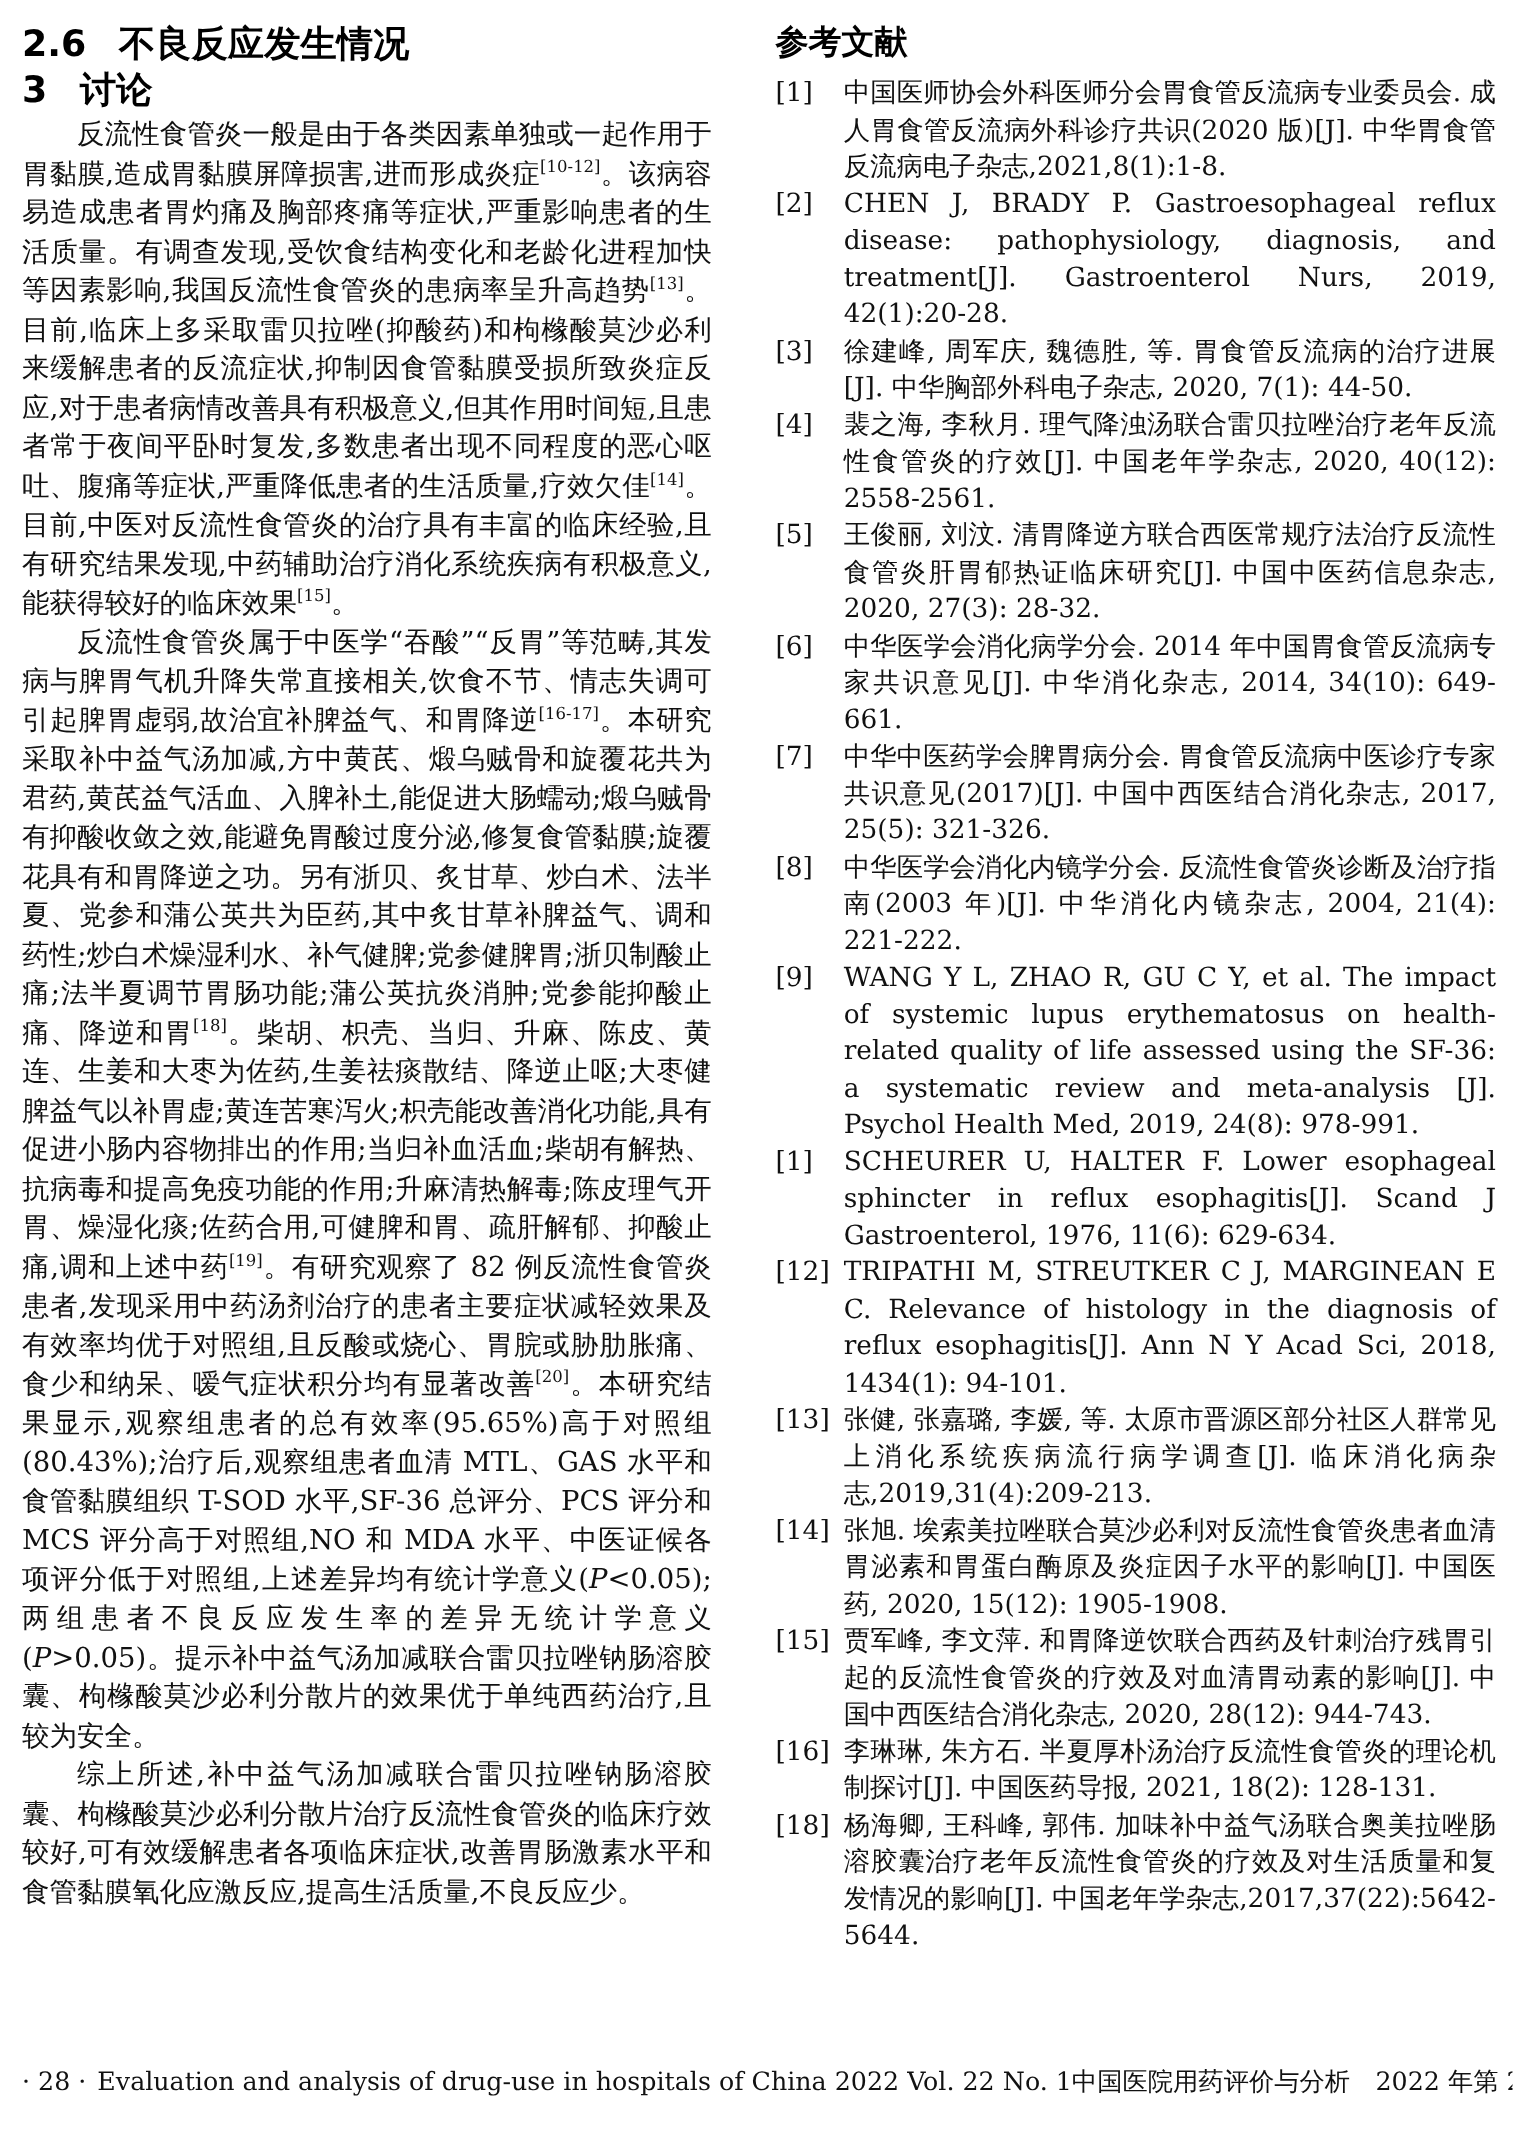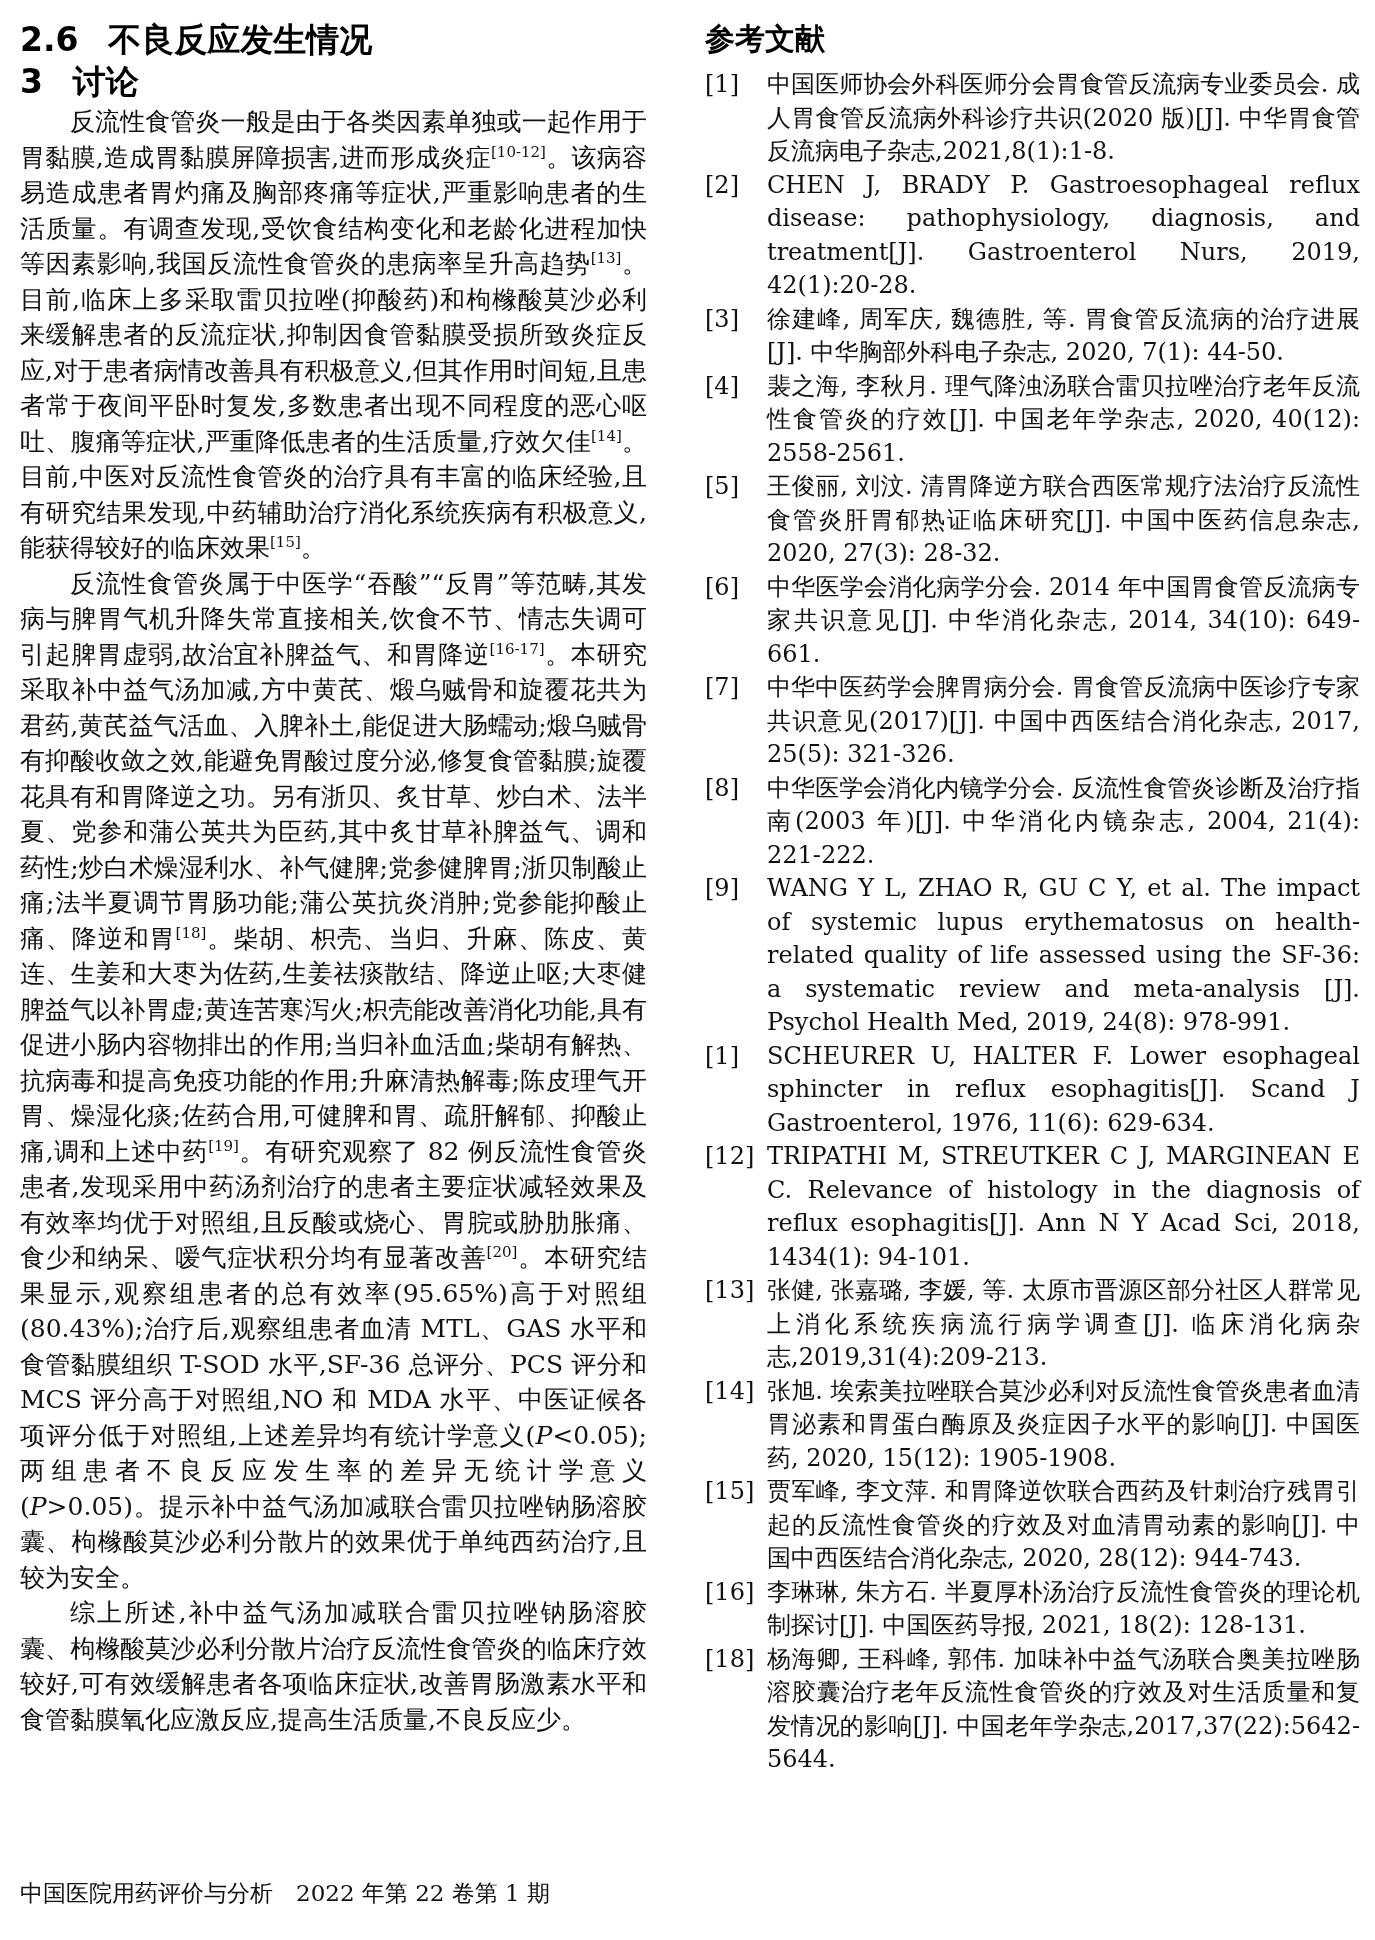--- a/index.html
+++ b/index.html
@@ -139,15 +139,16 @@
             <span class="ref-text">杨海卿, 王科峰, 郭伟. 加味补中益气汤联合奥美拉唑肠溶胶囊治疗老年反流性食管炎的疗效及对生活质量和复发情况的影响[J]. 中国老年学杂志,2017,37(22):5642-5644.</span>
           </div>
 
         </div>
 
     </div>
 
   </div>
 
   <div class="footer">
+    <span class="footer-left"><span class="page-no">·  28  ·</span><span>Evaluation and analysis of drug-use in hospitals of China 2022 Vol. 22 No. 1</span></span>
     <span class="footer-right">中国医院用药评价与分析　2022 年第 22 卷第 1 期</span>
   </div>
 </div>
 
 </body></html>

